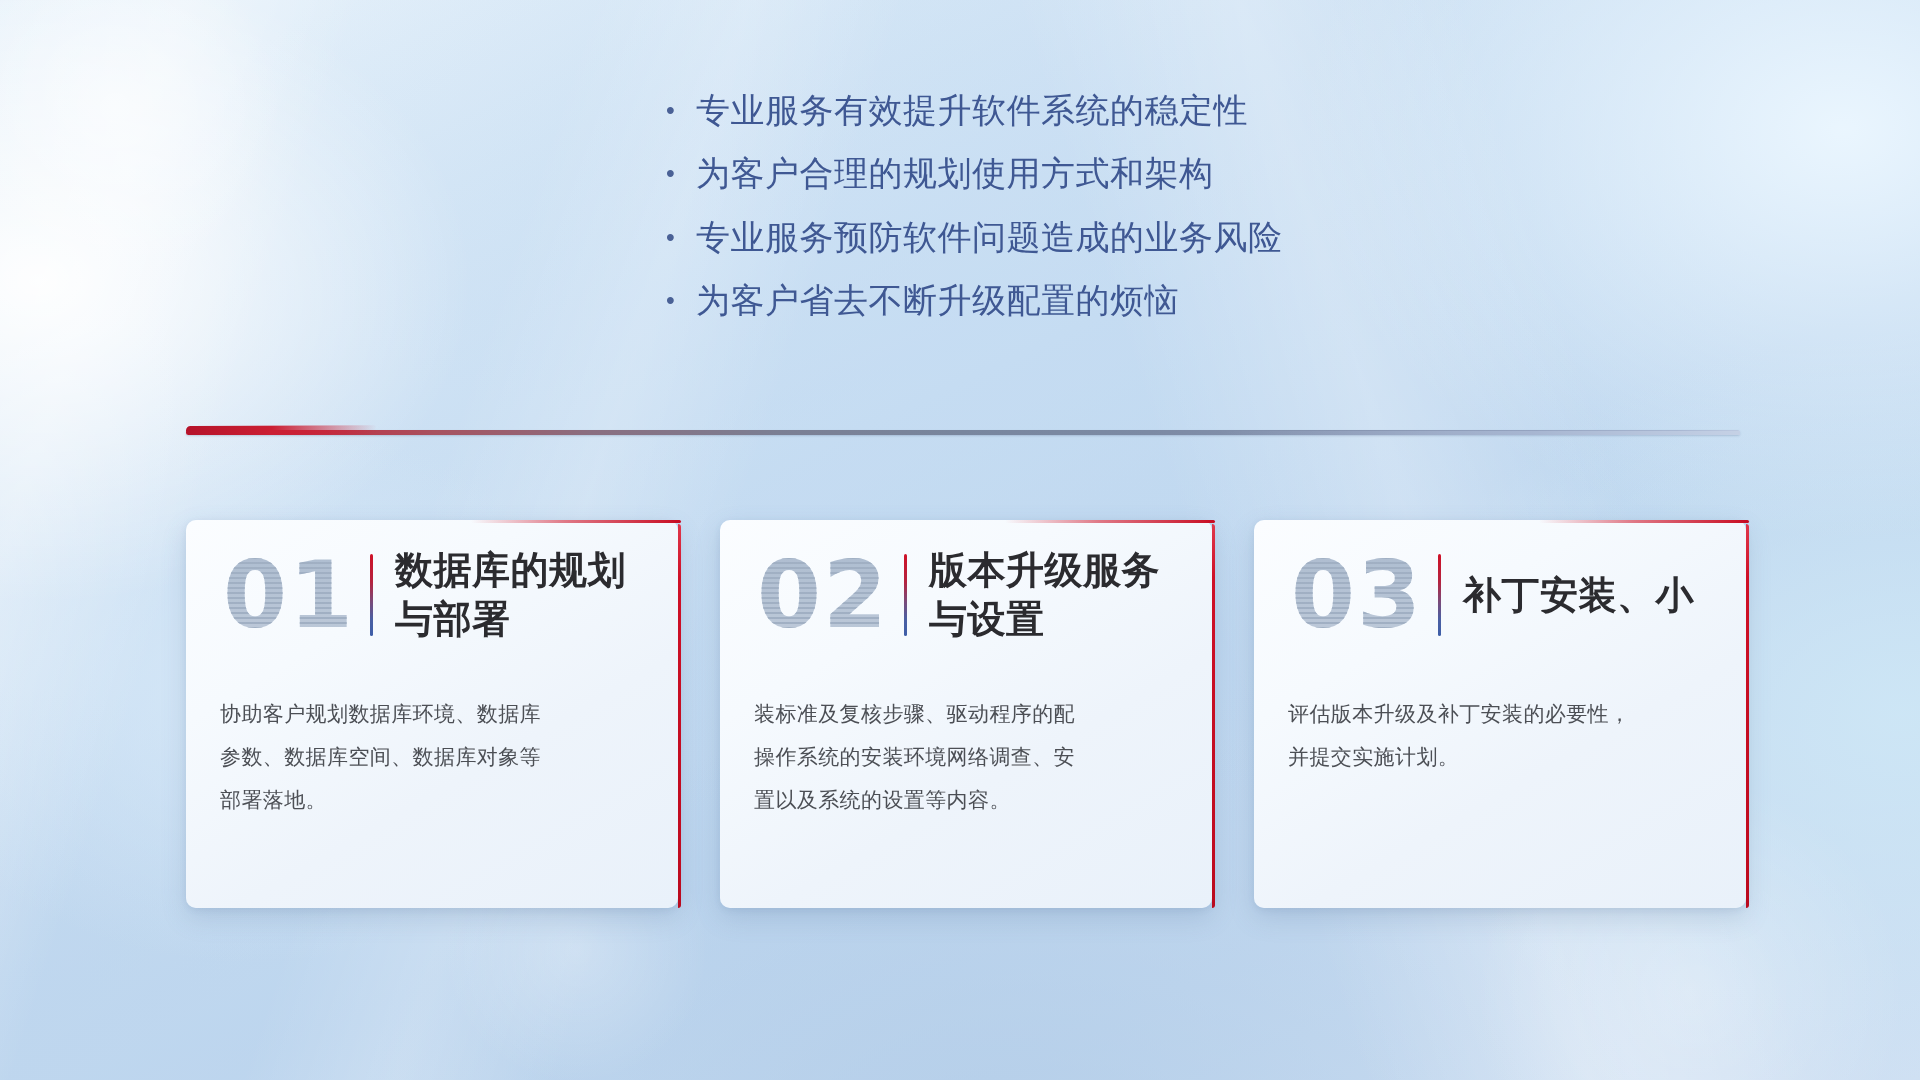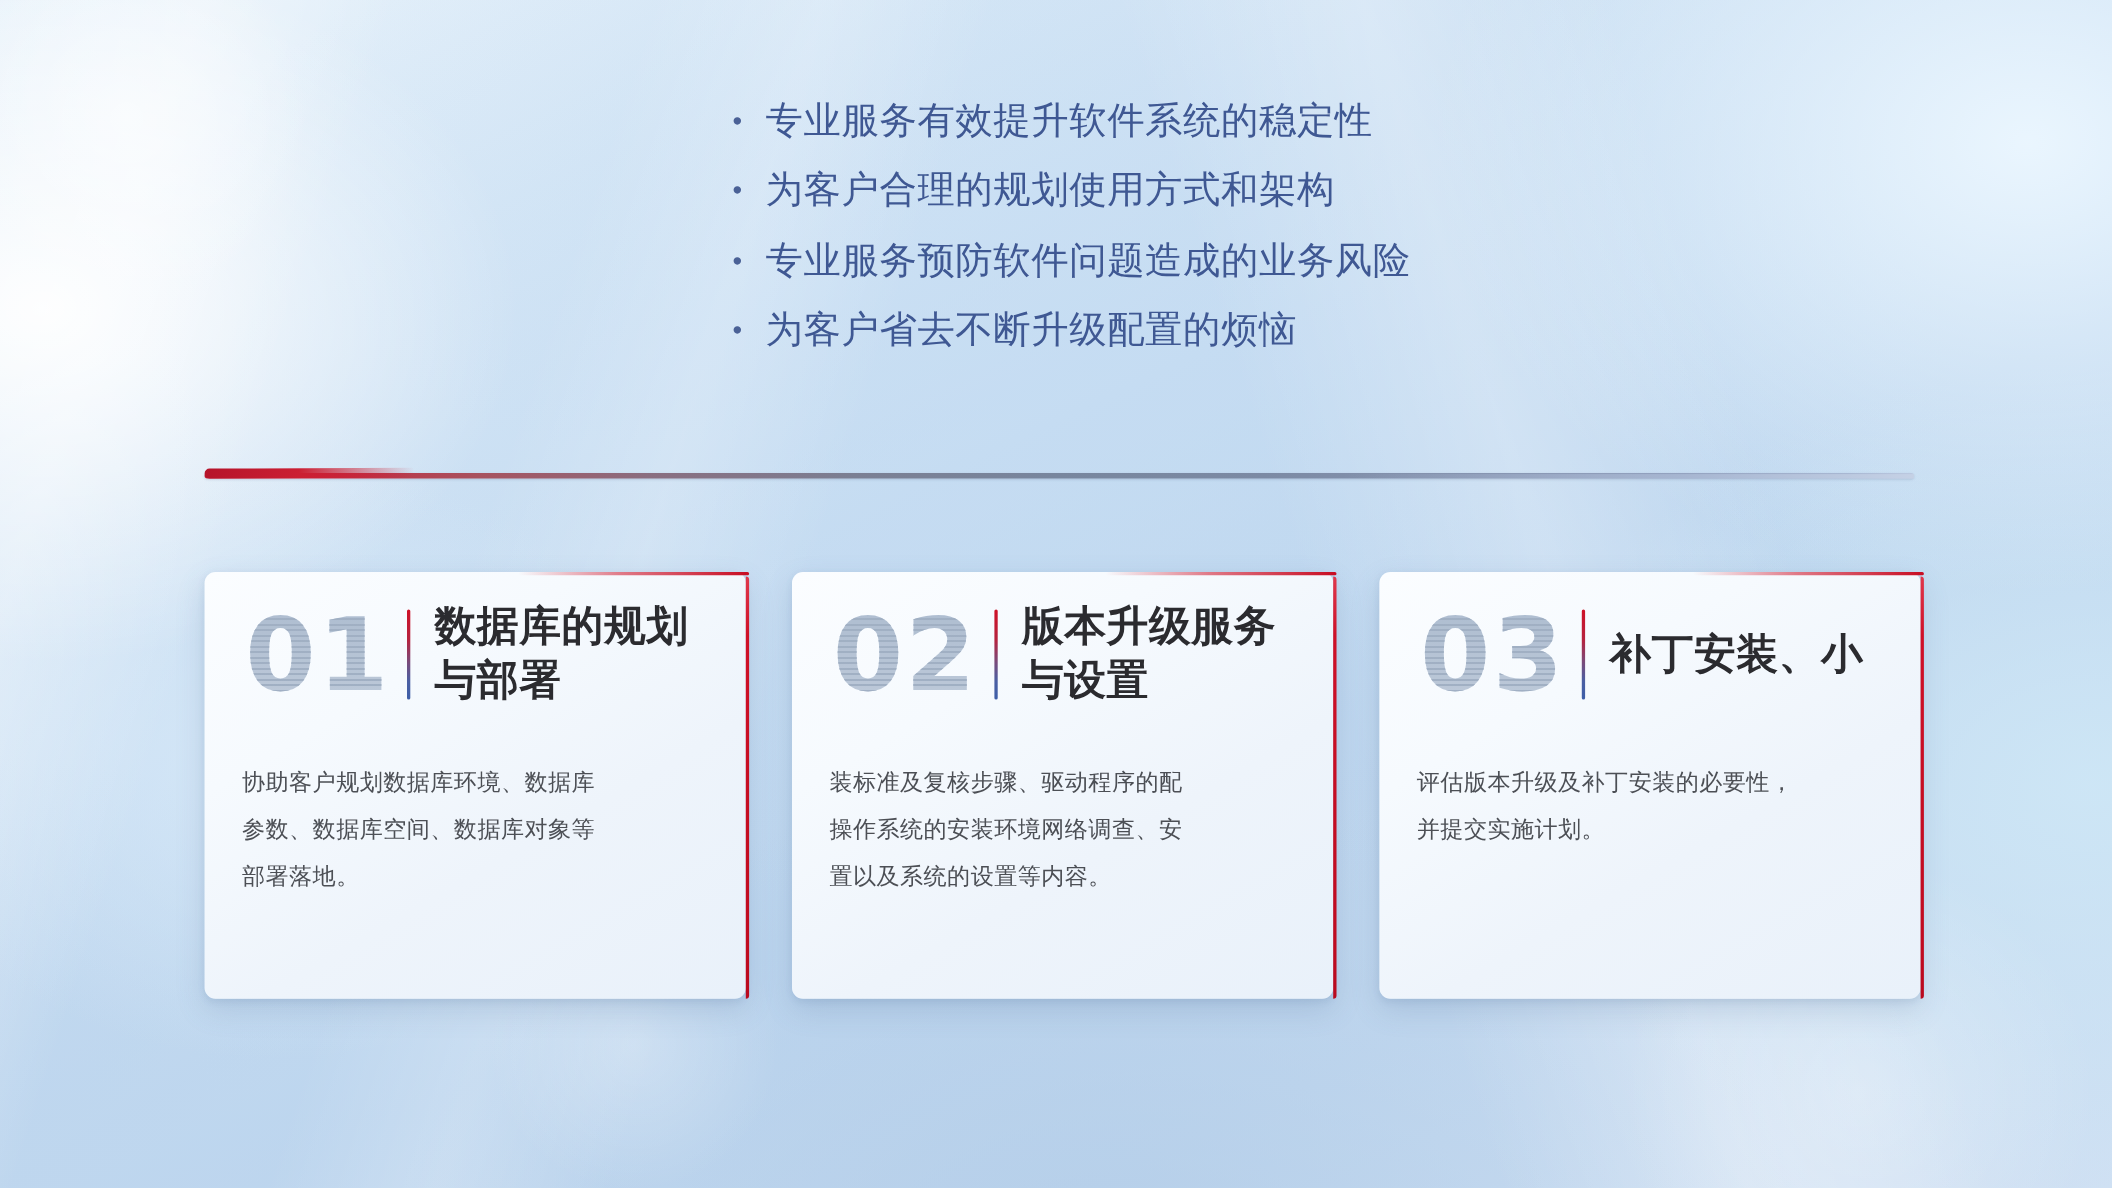--- a/index.html
+++ b/index.html
@@ -124,21 +124,21 @@
     flex:1;padding-right:18px;
     font-size:38px;line-height:1.28;color:#2b2b2f;font-weight:700;
     letter-spacing:.5px;
   }
   .card-title .tl{display:block;}
 
   .card-body{
     position:absolute;left:34px;right:28px;top:172px;
     font-size:21px;line-height:2.05;color:#4c4f55;letter-spacing:.4px;
   }
-  .card-body .bl{display:block;font-family:Liberation Mono, monospace;}
+  .card-body .bl{display:block;}
 </style>
 </head>
 <body>
 
 <div id="stage">
 
   <div class="bullets">
 
     <div class="bullet-row">
       <span class="bullet-dot">•</span>

